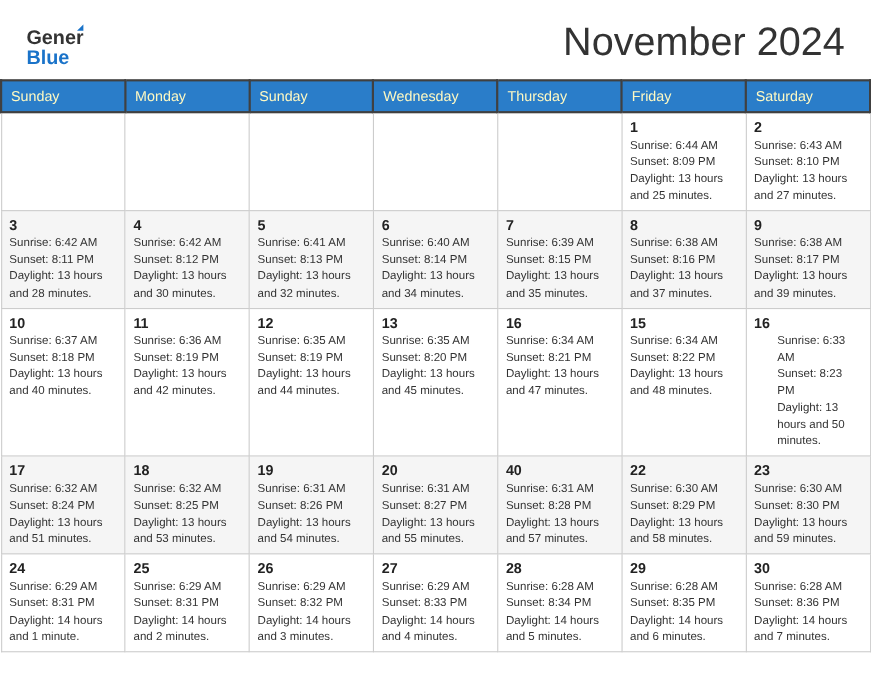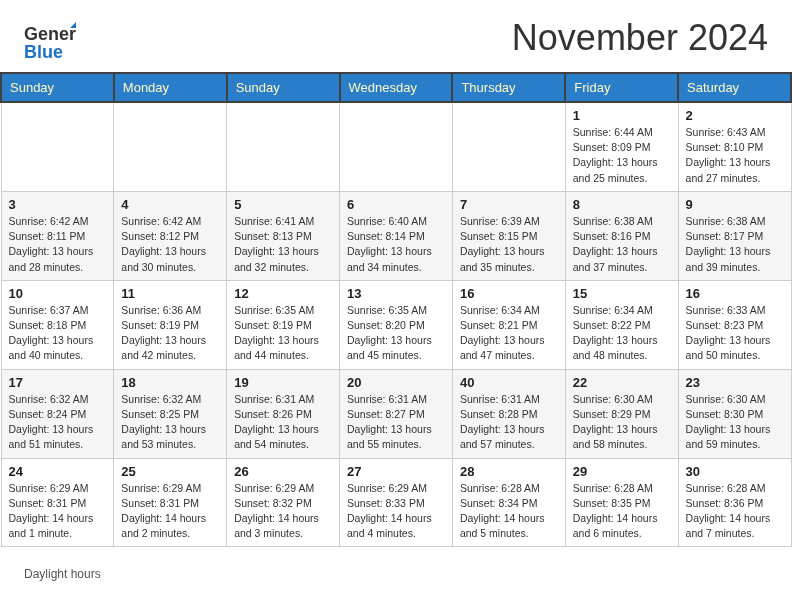--- a/index.html
+++ b/index.html
@@ -203,21 +203,21 @@
 Daylight: 13 hours and 47 minutes.</div>
         </td>
         <td>
           <div class="day-number">15</div>
           <div class="day-info" style="white-space: pre-line;">Sunrise: 6:34 AM
 Sunset: 8:22 PM
 Daylight: 13 hours and 48 minutes.</div>
         </td>
         <td>
           <div class="day-number">16</div>
-          <div class="day-info" style="white-space: pre-line;">Sunrise: 6:33 AM
+          <div class="day-info" style="white-space: pre-line; margin-left: 21px;">Sunrise: 6:33 AM
 Sunset: 8:23 PM
 Daylight: 13 hours and 50 minutes.</div>
         </td>
       </tr>
       <tr>
         <td>
           <div class="day-number">17</div>
           <div class="day-info" style="white-space: pre-line;">Sunrise: 6:32 AM
 Sunset: 8:24 PM
 Daylight: 13 hours and 51 minutes.</div>

